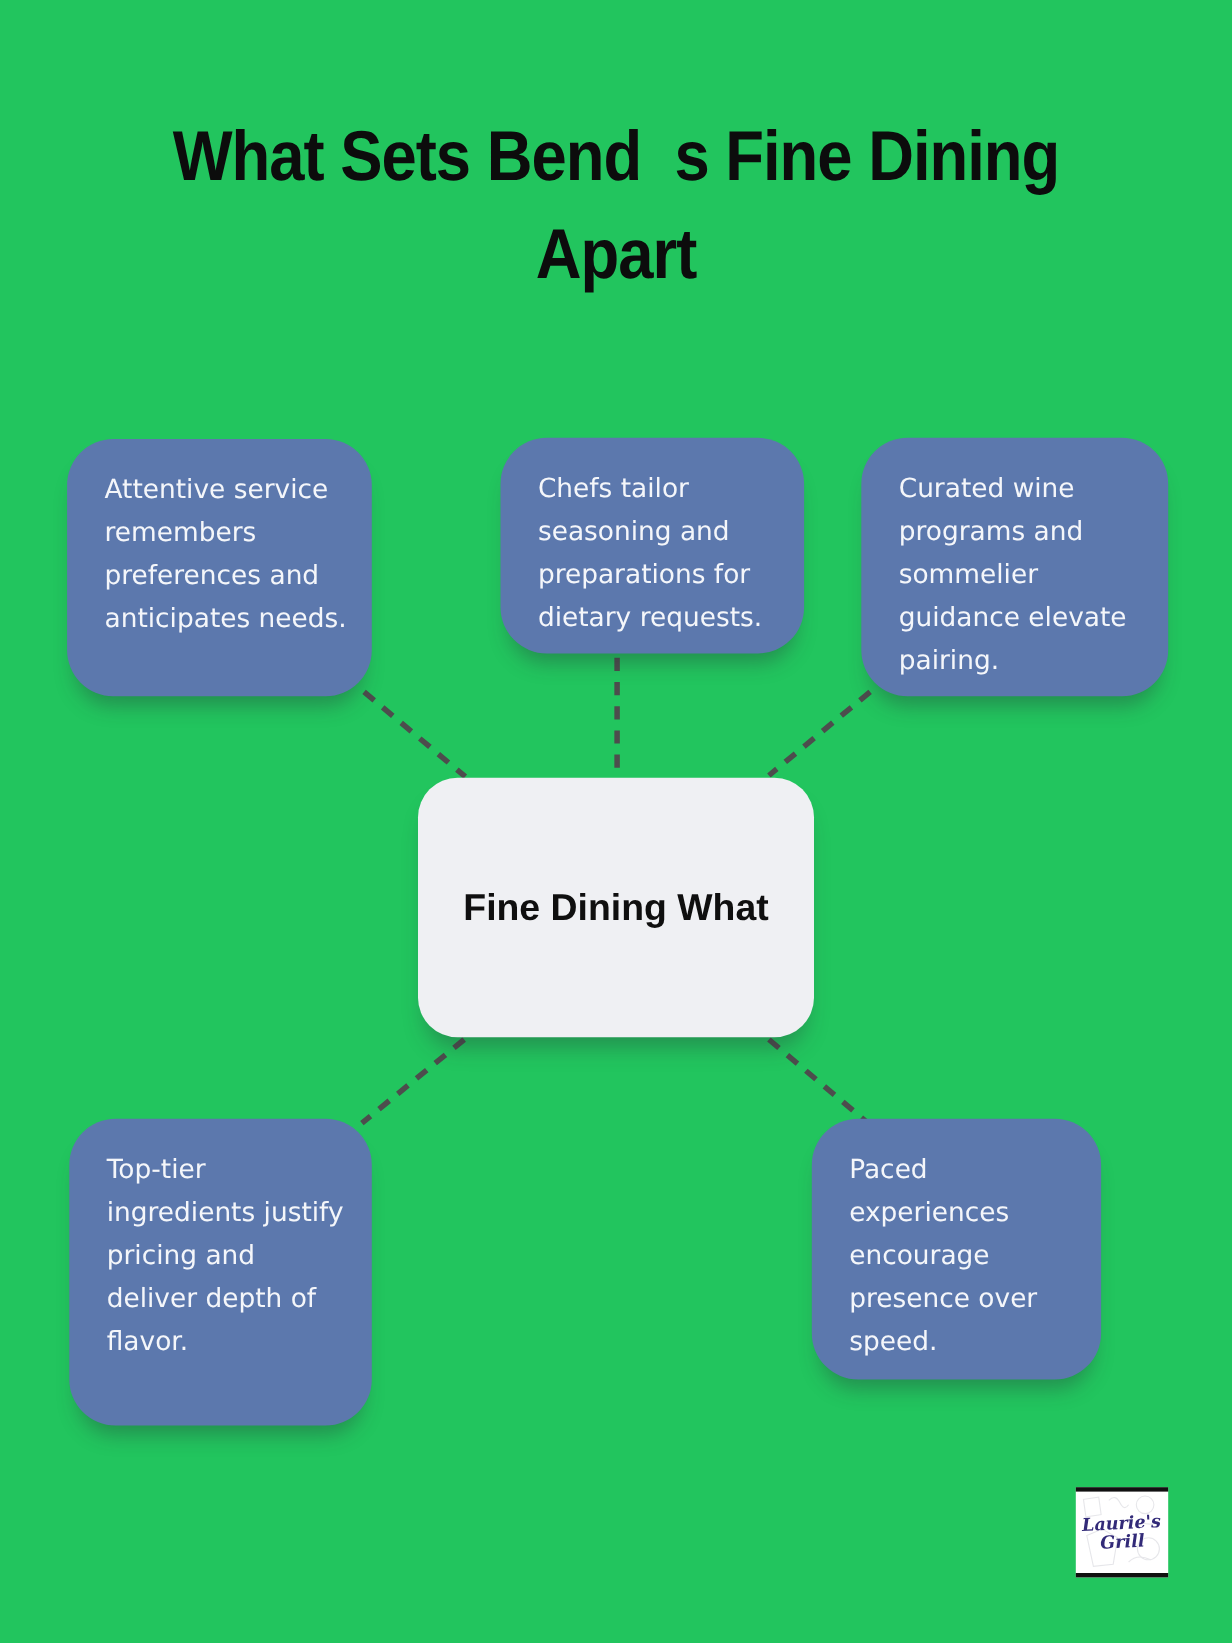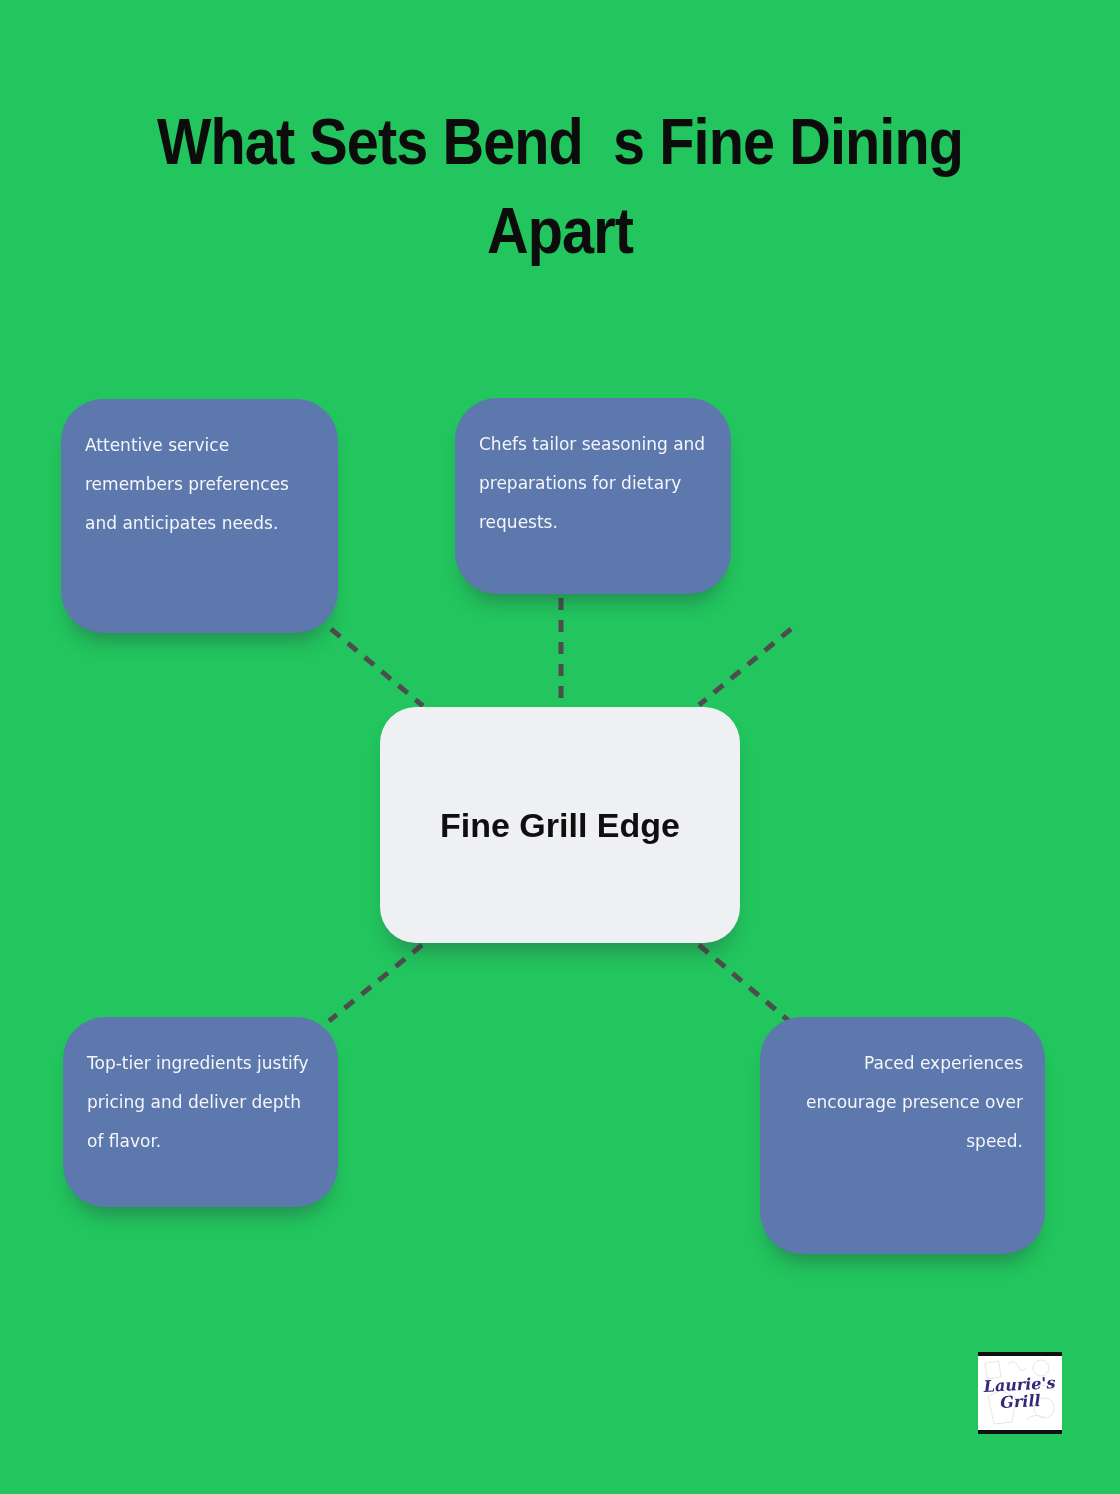--- a/index.html
+++ b/index.html
@@ -27,31 +27,31 @@
   }
   .connectors{
     position:absolute;top:0;left:0;width:1120px;height:1494px;
     pointer-events:none;
   }
   .node{
     position:absolute;
     background:#5c78ad;
     border-radius:42px;
     color:#f4f6fa;
-    font-size:17px;
+    font-size:24px;
     line-height:39px;
-    padding:27px 22px 24px 24px;
+    padding:27px 22px 24px 34px;
     box-sizing:border-box;
     box-shadow:0 16px 18px -8px rgba(40,45,55,0.35);
   }
   .node-1{left:61px;top:399px;width:277px;height:234px;}
   .node-2{left:427px;top:398px;width:276px;height:196px;margin-left:28px;}
   .node-3{left:783px;top:398px;width:279px;height:235px;}
-  .node-4{left:63px;top:1017px;width:275px;height:190px;}
-  .node-5{left:760px;top:1017px;width:285px;height:237px;text-align:right;}
+  .node-4{left:63px;top:1017px;width:275px;height:279px;}
+  .node-5{left:738px;top:1017px;width:263px;height:237px;}
   .center-node{
     position:absolute;
     left:380px;top:707px;width:360px;height:236px;
     background:#eff0f3;
     border-radius:36px;
     display:flex;align-items:center;justify-content:center;
     box-shadow:0 16px 20px -8px rgba(40,45,55,0.35);
   }
   .center-label{
     font-family:"Liberation Sans",sans-serif;
@@ -101,23 +101,26 @@
   </svg>
 
   <div class="node node-1">
     <span>Attentive service remembers preferences and anticipates needs.</span>
   </div>
 
   <div class="node node-2">
     <span>Chefs tailor seasoning and preparations for dietary requests.</span>
   </div>
 
+  <div class="node node-3">
+    <span>Curated wine programs and sommelier guidance elevate pairing.</span>
+  </div>
 
   <div class="center-node">
-    <span class="center-label">Fine Grill Edge</span>
+    <span class="center-label">Fine Dining What</span>
   </div>
 
   <div class="node node-4">
     <span>Top-tier ingredients justify pricing and deliver depth of flavor.</span>
   </div>
 
   <div class="node node-5">
     <span>Paced experiences encourage presence over speed.</span>
   </div>
 

